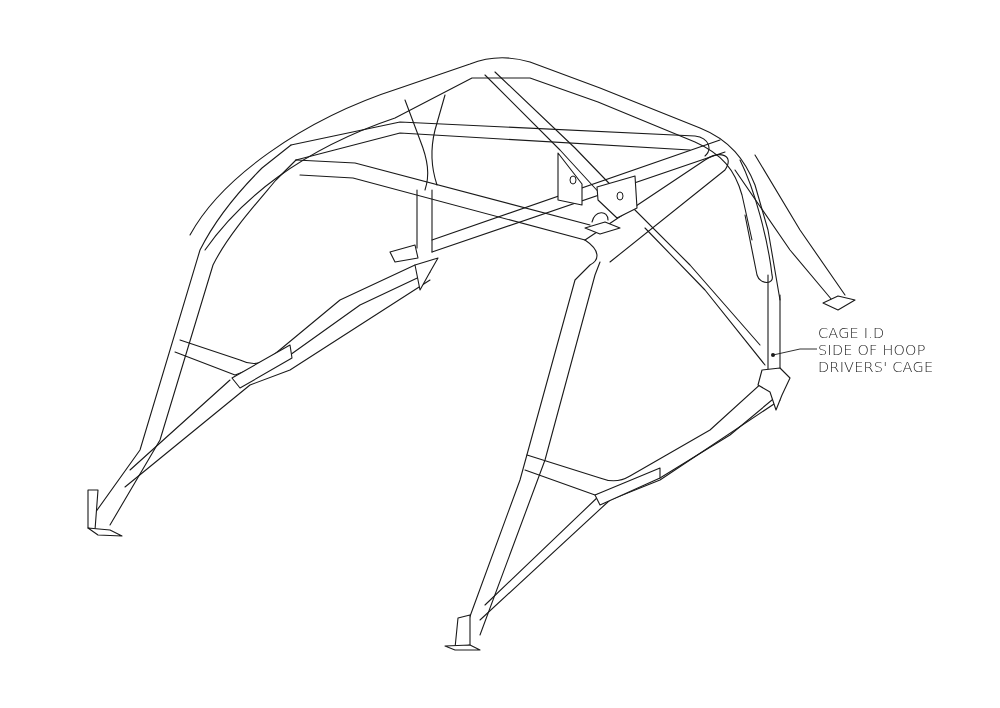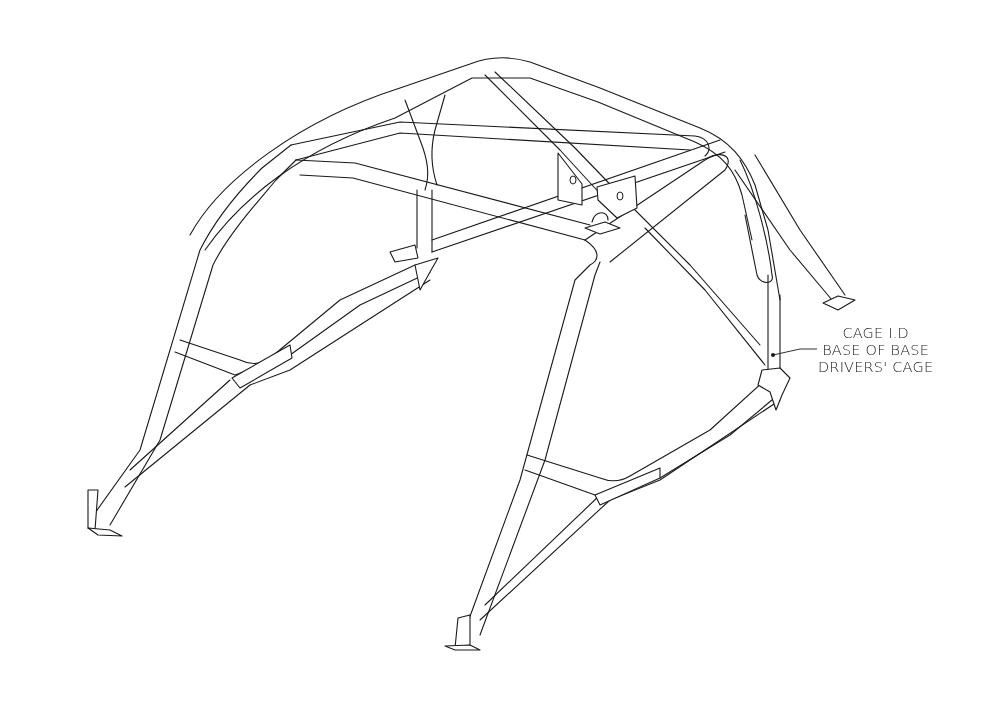--- a/index.html
+++ b/index.html
@@ -6,21 +6,21 @@
   body { width: 1000px; height: 708px; overflow: hidden; position: relative; }
   #canvas { position: absolute; left: 0; top: 0; width: 1000px; height: 708px; }
   svg .tube { fill: none; stroke: #1a1a1a; stroke-width: 1.1; stroke-linejoin: round; stroke-linecap: round; }
   svg .plate { fill: #ffffff; stroke: #1a1a1a; stroke-width: 1.1; stroke-linejoin: round; }
   svg .hole { fill: #ffffff; stroke: #1a1a1a; stroke-width: 1; }
   svg .leader { fill: none; stroke: #1a1a1a; stroke-width: 0.9; }
   svg .dot { fill: #1a1a1a; }
   .callout {
     position: absolute; left: 818px; top: 325px;
     font-family: "DejaVu Sans", sans-serif; font-size: 14.5px; line-height: 17px;
-    color: #1a1a1a; letter-spacing: 0.2px; font-weight: 300; text-align: center;
+    color: #1a1a1a; letter-spacing: 0.2px; font-weight: 300;
   }
   .callout div { white-space: nowrap; }
 </style>
 </head>
 <body>
 
 <div id="canvas">
 <svg width="1000" height="708" viewBox="0 0 1000 708" xmlns="http://www.w3.org/2000/svg">
 
   <g>
@@ -124,15 +124,15 @@
 
   <g>
     <circle class="dot" cx="773" cy="355" r="2"></circle>
     <path class="leader" d="M773 355 L 800 349 L 817 349"></path>
   </g>
 </svg>
 </div>
 
 <div class="callout">
   <div>CAGE I.D</div>
-  <div>BASE OF BASE</div>
+  <div>SIDE OF HOOP</div>
   <div>DRIVERS' CAGE</div>
 </div>
 
 </body></html>

